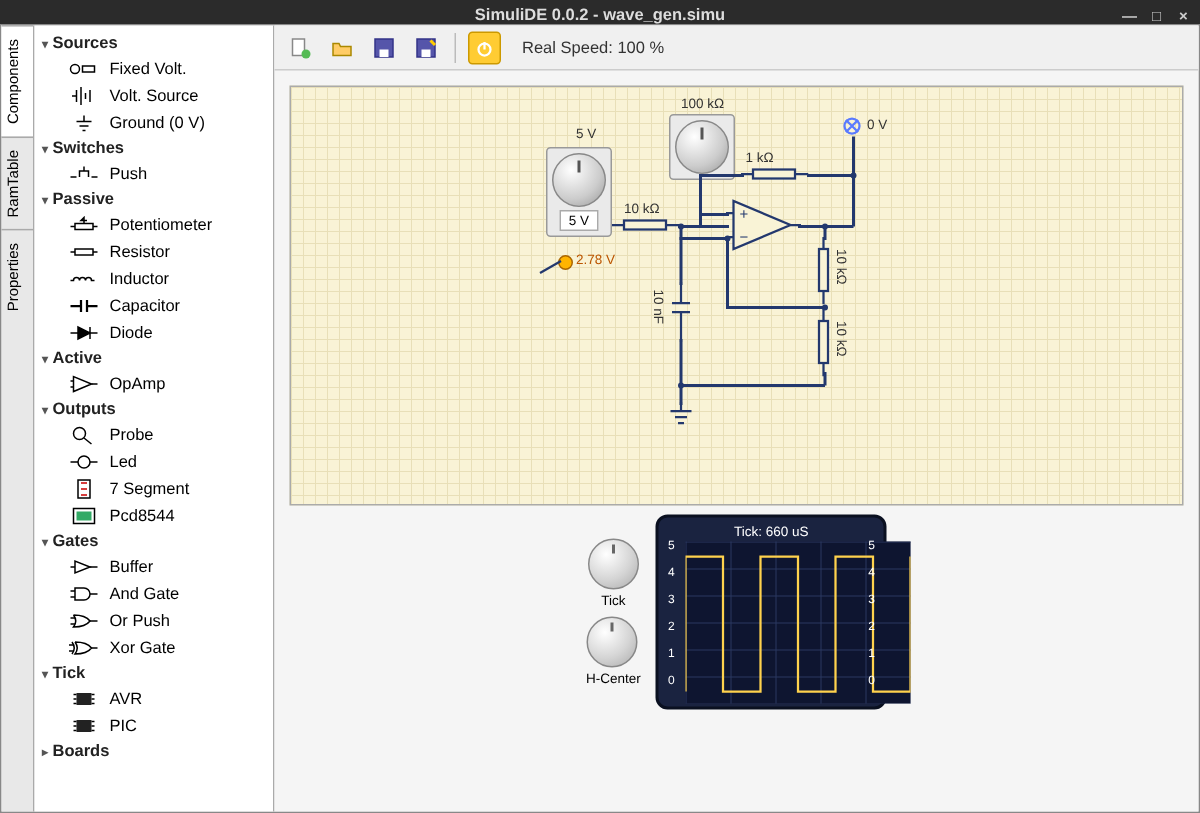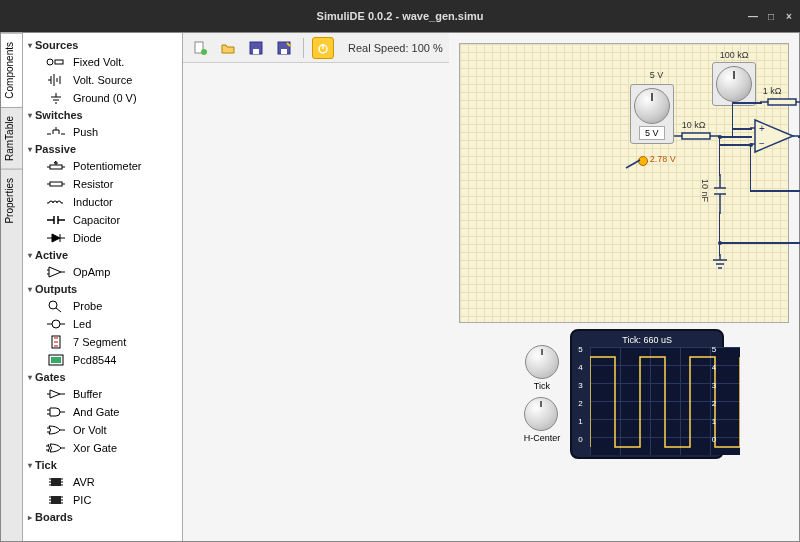--- a/index.html
+++ b/index.html
@@ -1,35 +1,35 @@
 <!DOCTYPE html>
 <html><head>
   <meta charset="utf-8">
   <style>
     * { margin: 0; padding: 0; box-sizing: border-box; }
     body { font-family: sans-serif; font-size: 11px; background: #3a3a3a; width: 800px; height: 542px; overflow: hidden; }
     
     .window { width: 800px; height: 542px; display: flex; flex-direction: column; }
-    .titlebar { background: #2b2b2b; color: #ddd; height: 32px; display: flex; align-items: center; justify-content: center; position: relative; font-size: 11px; font-weight: bold; }
+    .titlebar { background: #2b2b2b; color: #ddd; height: 16px; display: flex; align-items: flex-end; justify-content: center; position: relative; font-size: 11px; font-weight: bold; }
     .titlebar-buttons { position: absolute; right: 6px; display: flex; gap: 8px; font-size: 10px; color: #ccc; }
     .titlebar-btn { width: 10px; height: 10px; display: flex; align-items: center; justify-content: center; cursor: pointer; }
     
     .content { flex: 1; display: flex; background: #eee; border: 1px solid #888; }
     
     .side-tabs { width: 22px; background: #e8e8e8; display: flex; flex-direction: column; border-right: 1px solid #aaa; }
     .vtab { writing-mode: vertical-rl; transform: rotate(180deg); padding: 8px 3px; font-size: 10px; border-bottom: 1px solid #aaa; text-align: center; cursor: pointer; }
     .vtab.active { background: #fff; }
     
     .tree { width: 160px; background: #fff; border-right: 1px solid #aaa; padding: 4px 2px; overflow-y: auto; }
     .tree-cat { display: flex; align-items: center; gap: 3px; padding: 2px 3px; font-weight: bold; color: #222; cursor: pointer; }
     .tree-cat .tri { font-size: 8px; color: #555; }
     .tree-item { display: flex; align-items: center; gap: 6px; padding: 2px 3px 2px 20px; cursor: pointer; }
     .tree-item .ico { width: 22px; height: 14px; display: flex; align-items: center; justify-content: center; }
     
-    .main { flex: 1; display: flex; background: #f5f5f5; }
+    .main { flex: 1; display: flex; flex-direction: column; background: #f5f5f5; }
     .toolbar { height: 30px; background: #f0f0f0; border-bottom: 1px solid #ccc; display: flex; align-items: center; padding: 0 6px; gap: 6px; }
     .tb-btn { width: 22px; height: 22px; display: flex; align-items: center; justify-content: center; cursor: pointer; border-radius: 3px; }
     .tb-sep { width: 1px; height: 20px; background: #bbb; margin: 0 2px; }
     .tb-text { font-size: 11px; color: #333; margin-left: 8px; }
     
     .canvas-holder { flex: 1; padding: 10px; position: relative; }
     .canvas { width: 100%; height: 280px; background: #f9f3d6; background-image: linear-gradient(#e8dfb8 1px,transparent 1px),linear-gradient(90deg,#e8dfb8 1px,transparent 1px); background-size: 8px 8px; border: 1px solid #aaa; position: relative; }
     
     .comp-box { position: absolute; background: #eaeaea; border: 1px solid #999; border-radius: 3px; padding: 3px; display: flex; flex-direction: column; align-items: center; gap: 2px; }
     .knob-lg { width: 36px; height: 36px; border-radius: 50%; background: radial-gradient(circle at 35% 30%, #fff, #ccc 60%, #999); border: 1px solid #888; position: relative; }
@@ -247,21 +247,21 @@
           </span>
           <span>And Gate</span>
         </div>
       <div class="tree-item">
           <span class="ico">
             <svg width="22" height="12">
               <path d="M4 2q3 4 0 8q8 0 11-4q-3-4-11-4" fill="none" stroke="#000"></path>
               <path d="M2 4h3M2 8h3M15 6h5" stroke="#000"></path>
             </svg>
           </span>
-          <span>Or Volt</span>
+          <span>Or Push</span>
         </div>
       <div class="tree-item">
           <span class="ico">
             <svg width="22" height="12">
               <path d="M3 2q3 4 0 8M5 2q3 4 0 8q8 0 11-4q-3-4-11-4" fill="none" stroke="#000"></path>
               <path d="M1 4h3M1 8h3M16 6h4" stroke="#000"></path>
             </svg>
           </span>
           <span>Xor Gate</span>
         </div>

